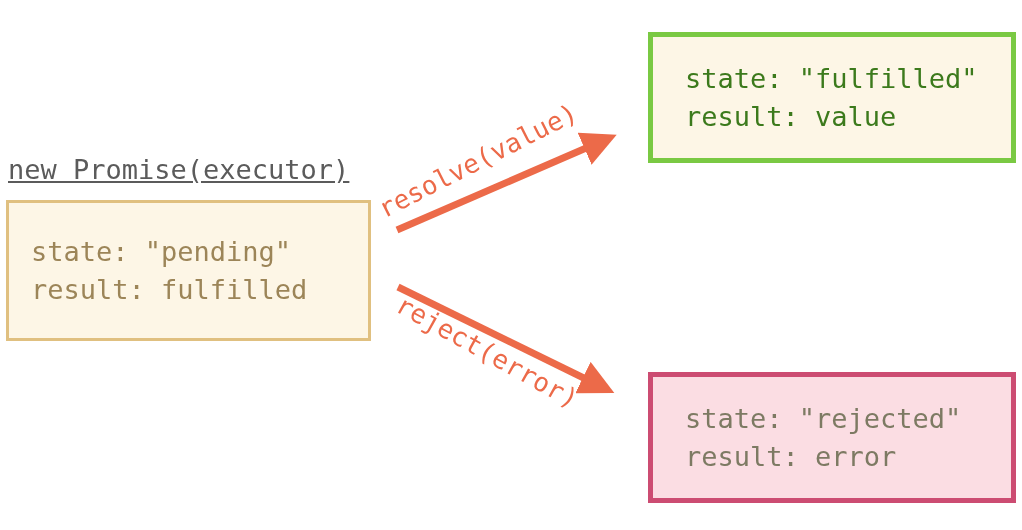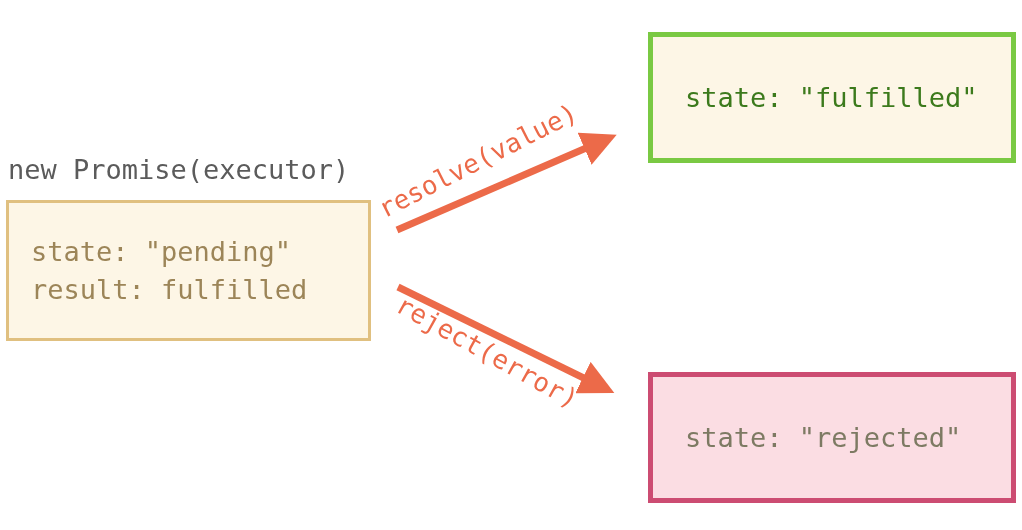--- a/index.html
+++ b/index.html
@@ -69,20 +69,21 @@
 
   
   #promise-title {
     position: absolute;
     left: 8px;
     top: 154px;
     font-size: 27px;
     line-height: 32px;
     color: #5b5b5b;
     white-space: pre;
+    text-decoration: underline;
   }
 
   
   #arrow-layer {
     position: absolute;
     left: 0;
     top: 0;
     width: 1022px;
     height: 530px;
     pointer-events: none;
@@ -131,19 +132,21 @@
 
   <div id="promise-title">new Promise(executor)</div>
 
   <div class="state-box" id="box-pending">
     <div class="state-line">state: "pending"</div>
     <div class="state-line">result: fulfilled</div>
   </div>
 
   <div class="state-box" id="box-fulfilled">
     <div class="state-line">state: "fulfilled"</div>
+    <div class="state-line">result: value</div>
   </div>
 
   <div class="state-box" id="box-rejected">
     <div class="state-line">state: "rejected"</div>
+    <div class="state-line">result: error</div>
   </div>
 
 </div>
 
 </body></html>

